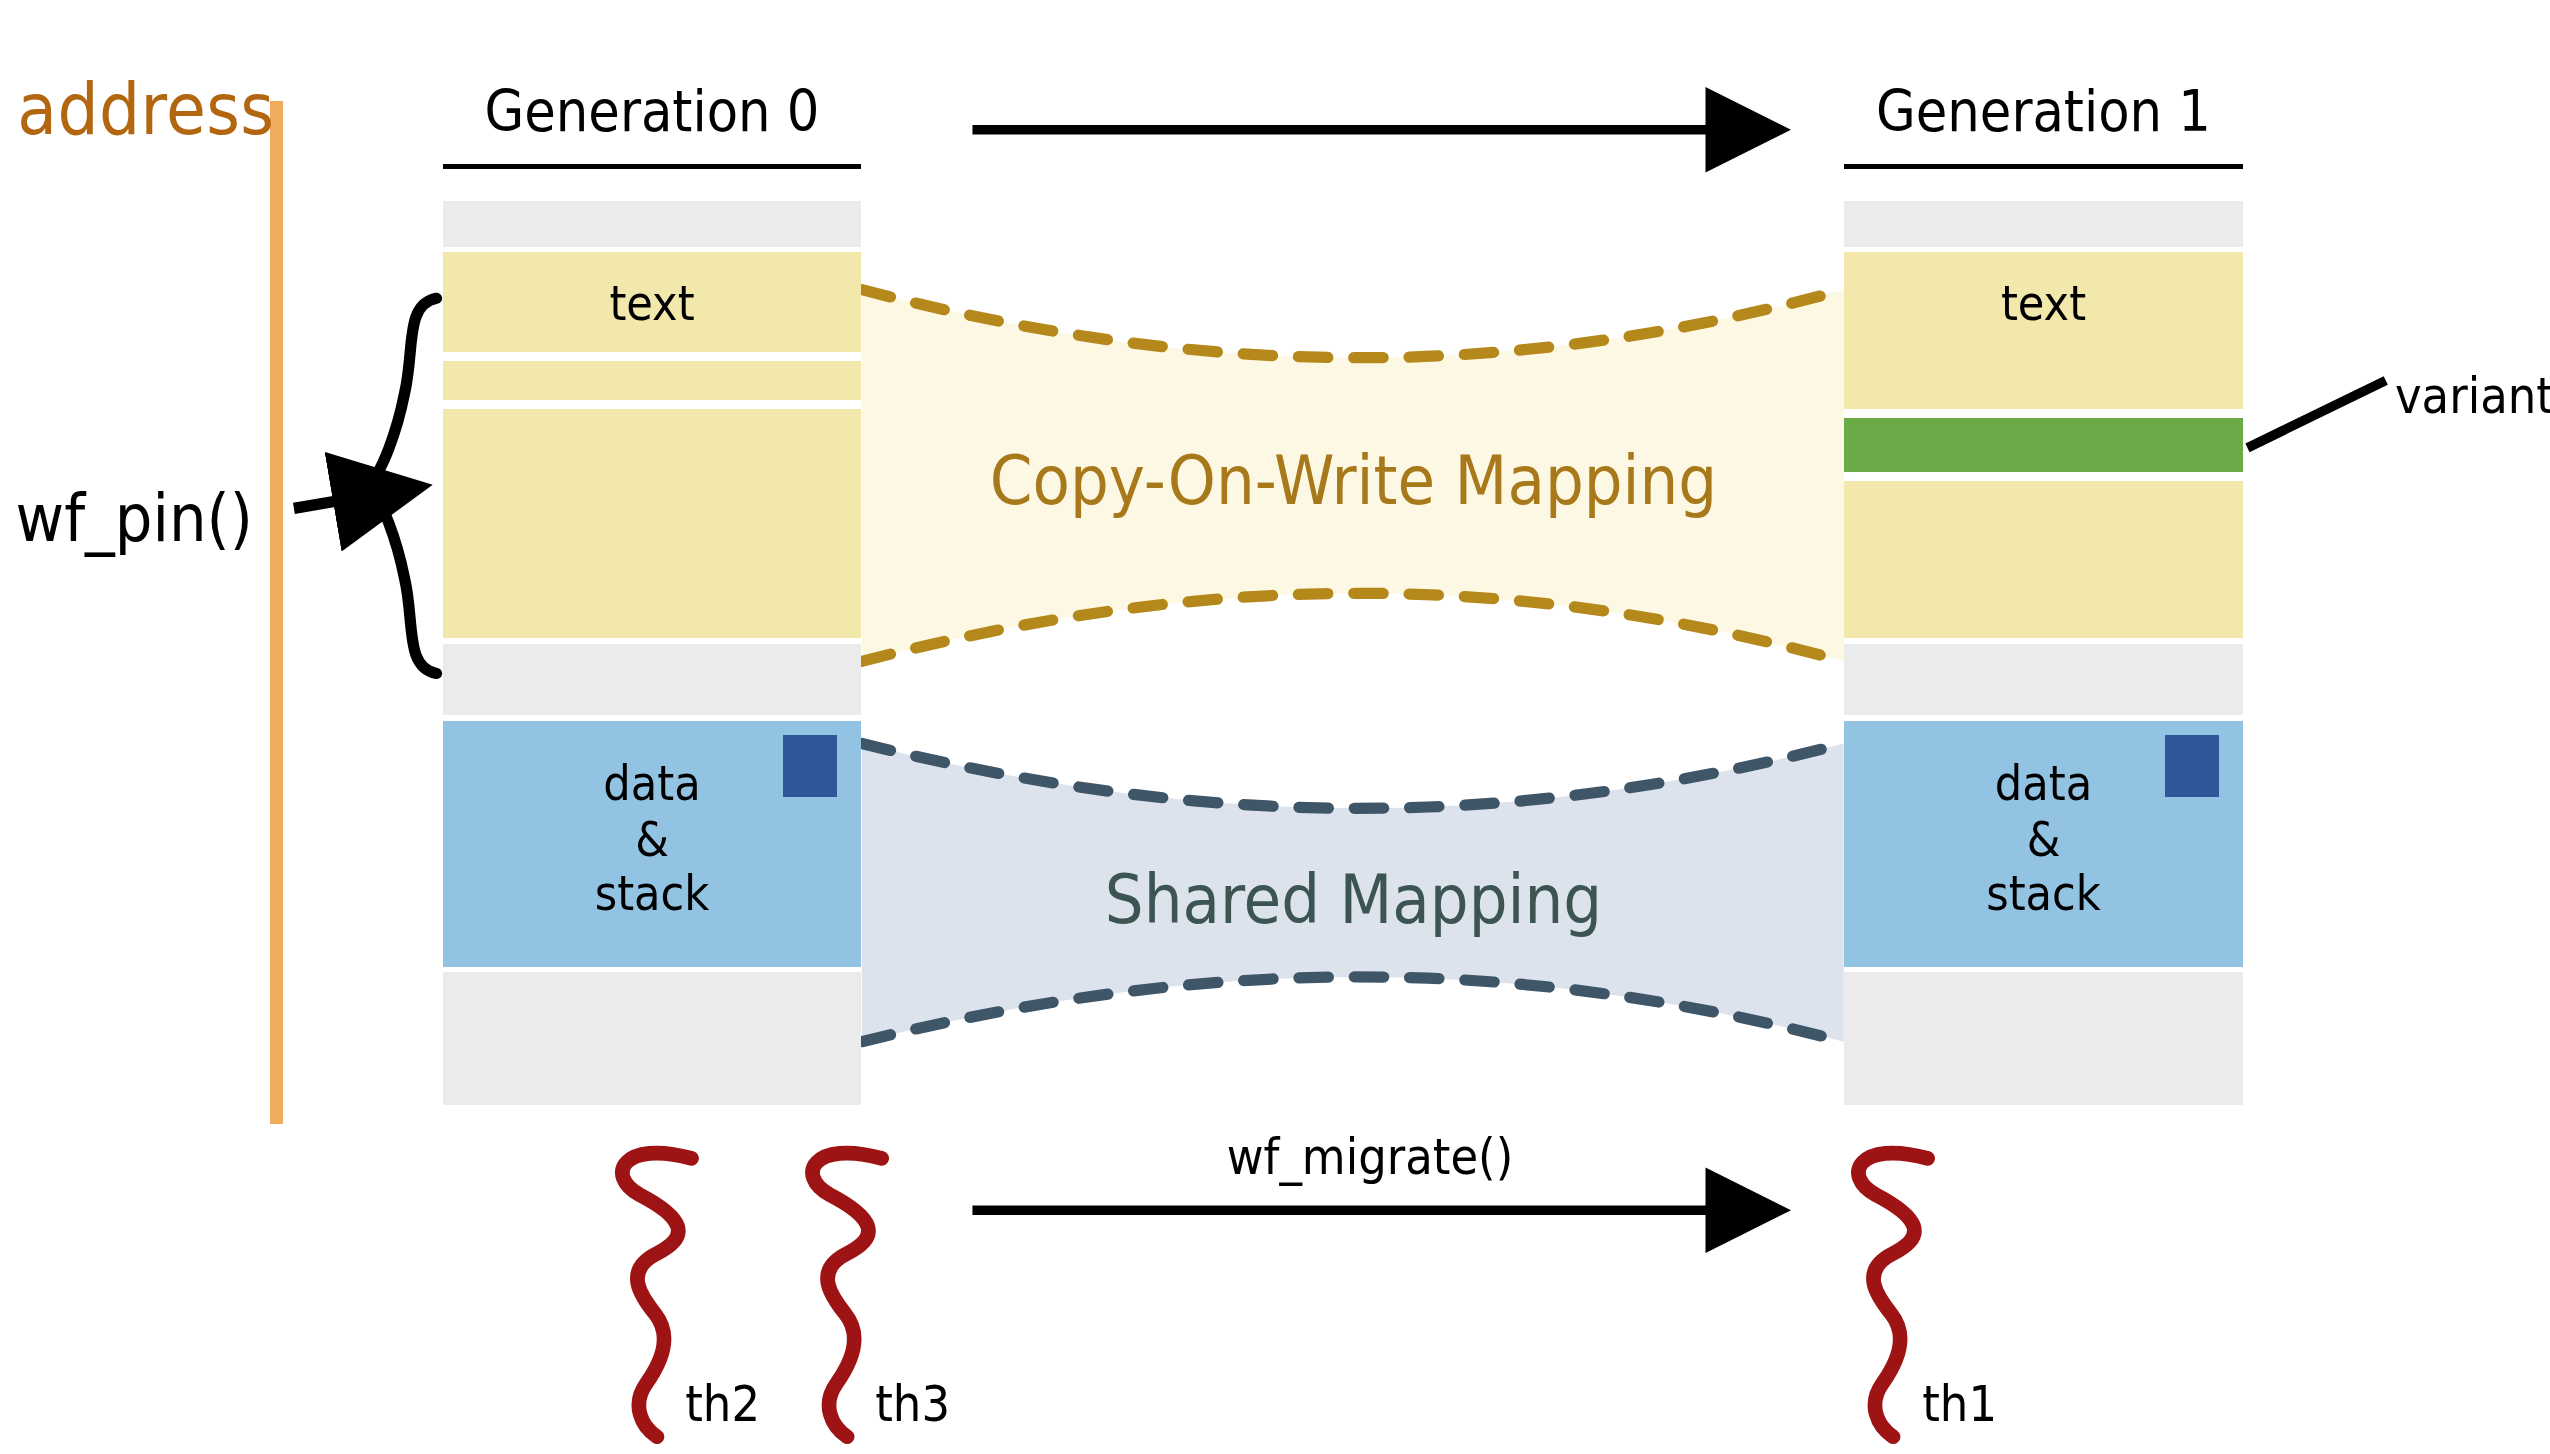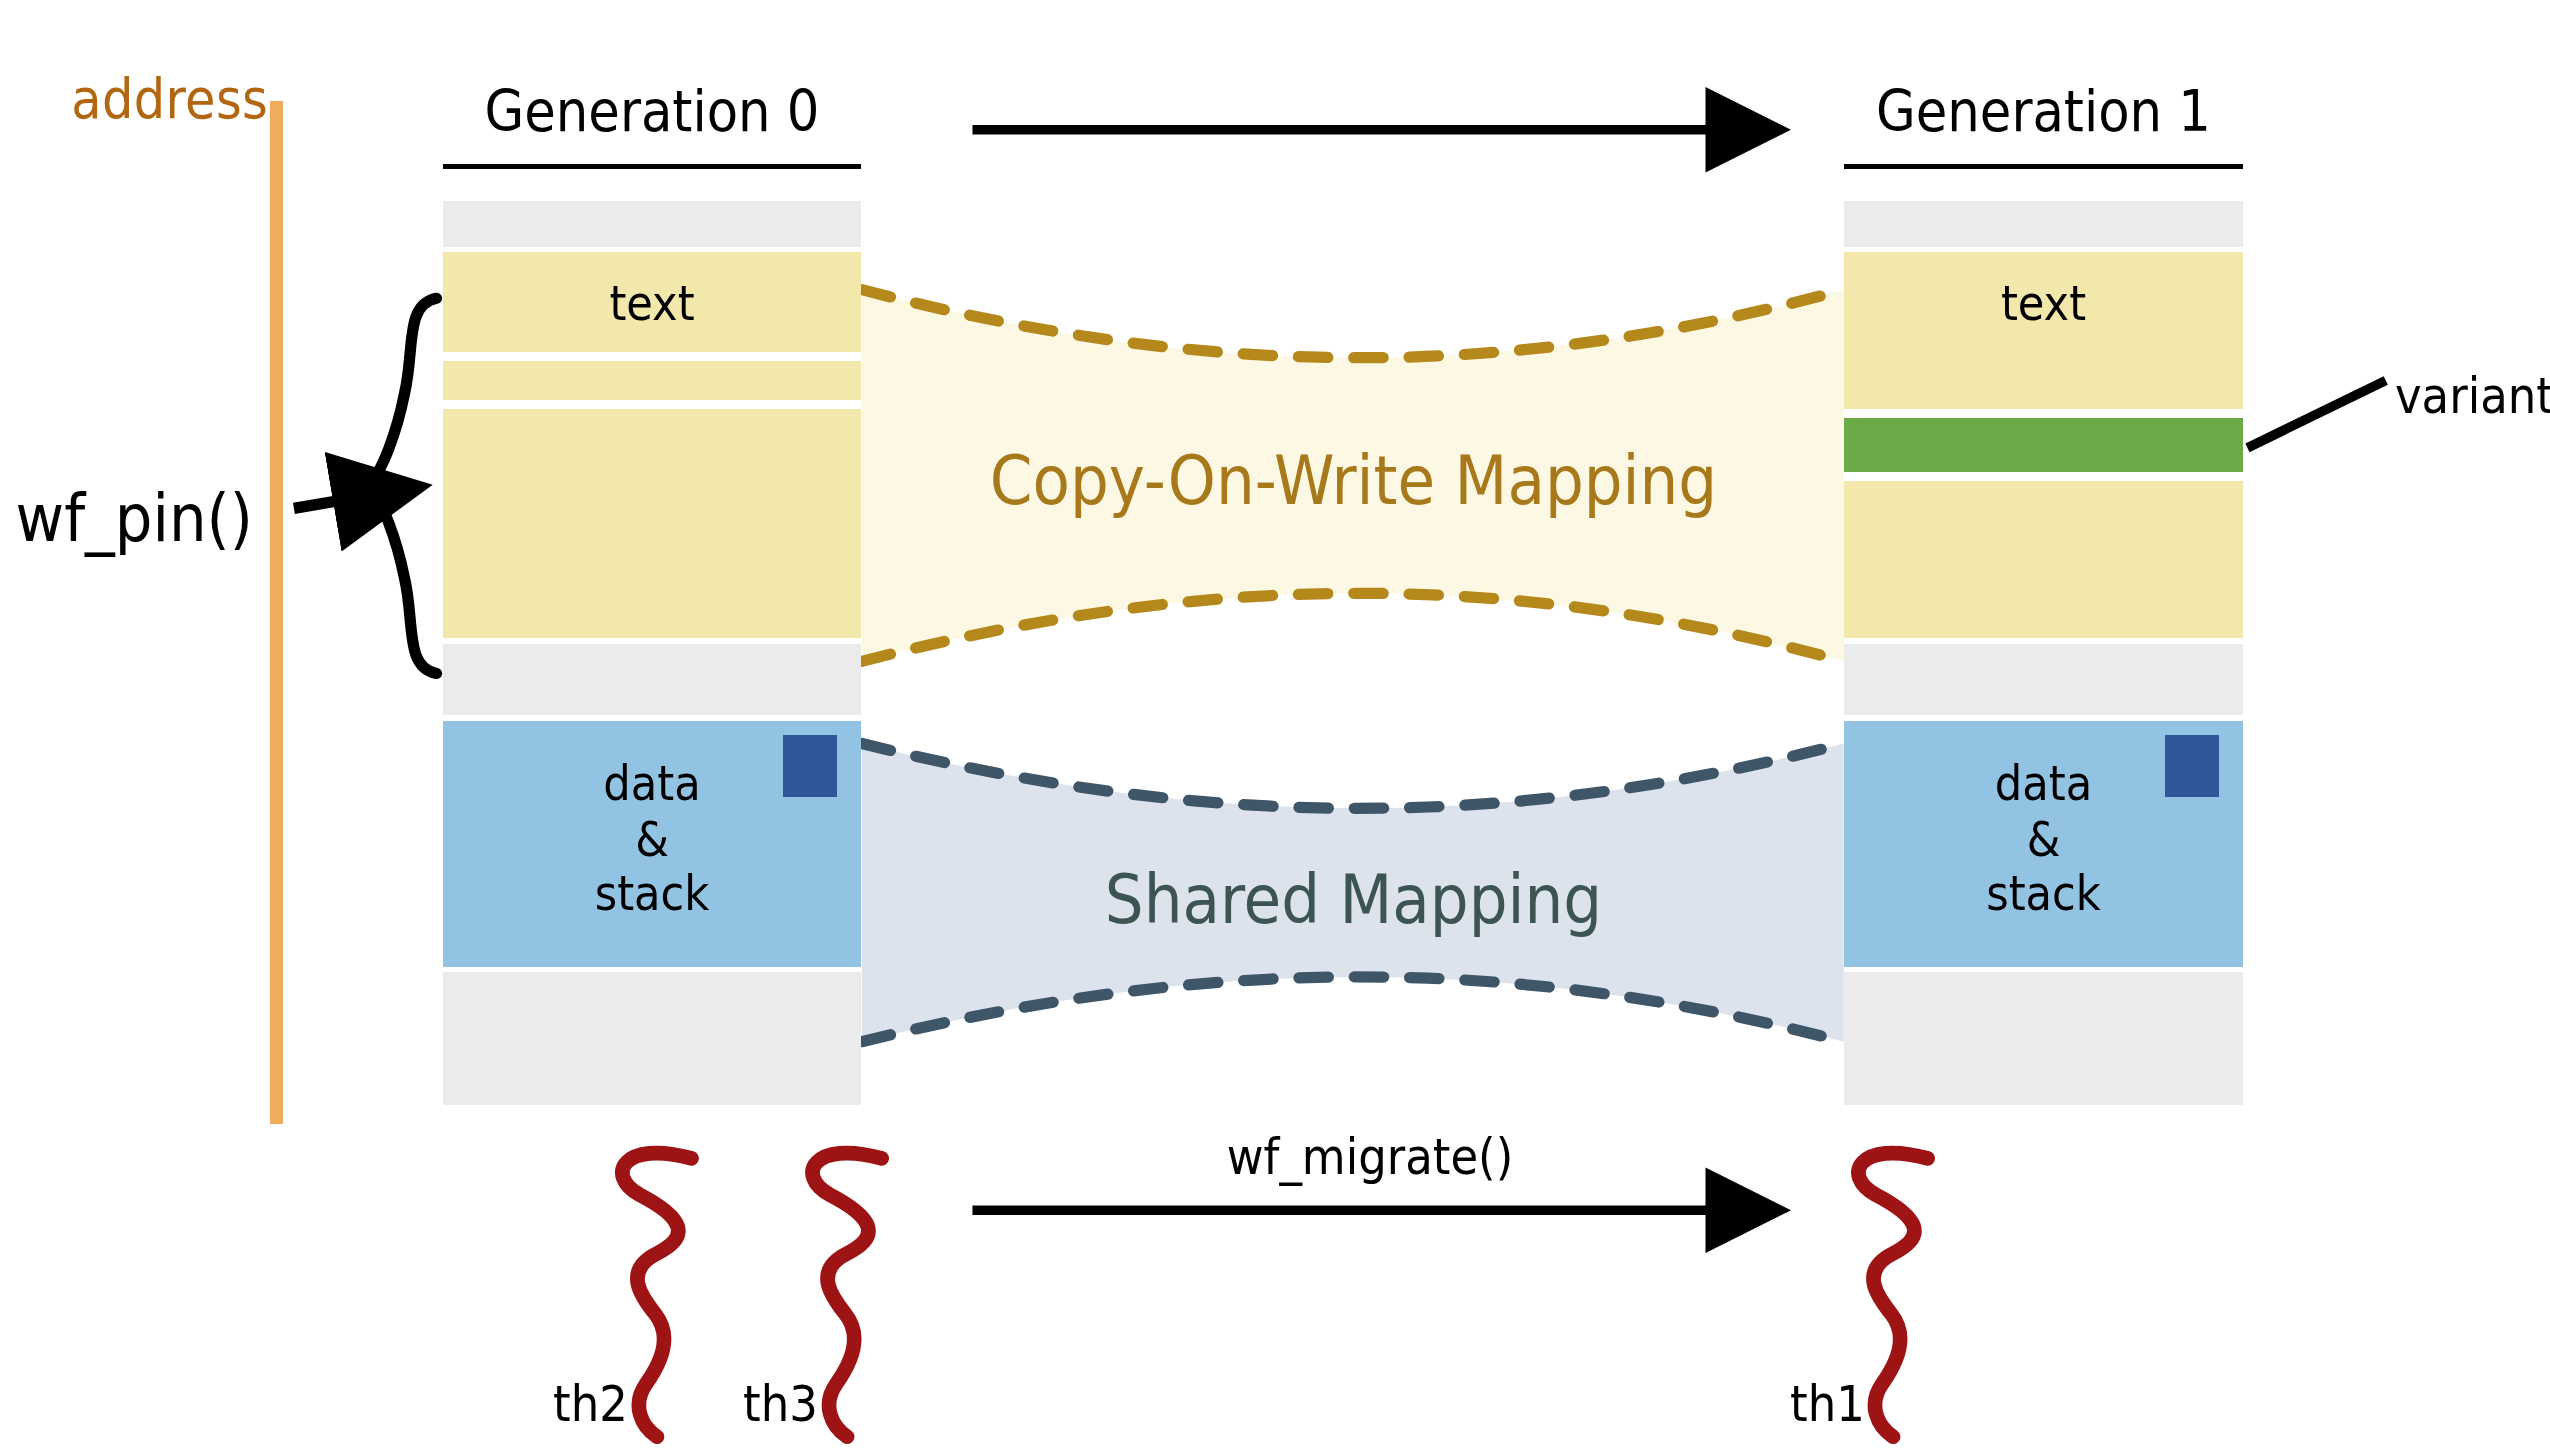--- a/index.html
+++ b/index.html
@@ -3,21 +3,21 @@
 <meta charset="utf-8">
 <style>
   html,body{margin:0;padding:0;background:#ffffff;}
   body{width:2550px;height:1455px;position:relative;overflow:hidden;
        font-family:"DejaVu Sans Condensed","Liberation Sans",sans-serif;}
   .stage{position:absolute;left:0;top:0;width:2550px;height:1455px;}
   .abs{position:absolute;}
   
   #addr-line{left:270px;top:101px;width:13px;height:1023px;background:#f0ab5f;}
   #addr-label{left:17.3px;top:69px;width:251px;text-align:right;color:#b2660f;
-              font-size:55px;line-height:1.12;letter-spacing:0.4px;}
+              font-size:72px;line-height:1.12;letter-spacing:0.4px;}
   
   .gen-head{font-size:57px;color:#000;text-align:center;
             border-bottom:5.2px solid #000;padding-bottom:20px;}
   #gen0-head{left:443px;top:78px;width:418px;}
   #gen1-head{left:1844px;top:78px;width:399px;}
   
   .seg{position:absolute;}
   .grey{background:#ebebeb;}
   .yellow{background:#f3e8ab;}
   .blue{background:#93c3e3;}
@@ -25,21 +25,21 @@
   .seg-label{position:absolute;left:0;right:0;text-align:center;color:#000;
              font-size:48px;line-height:1.16;}
   .darksq{position:absolute;background:#2e5699;}
   .band-label{position:absolute;text-align:center;font-size:68px;white-space:nowrap;}
   #cow-label{color:#a8791a;}
   #shared-label{color:#3d5552;}
   
   .arrow-label{position:absolute;font-size:50px;color:#000;text-align:center;white-space:nowrap;}
   #wfpin-label{left:8.6px;top:480px;width:259px;text-align:left;padding-left:7px;font-size:66px;color:#000;}
   #variant-label{left:2395px;top:367px;font-size:50px;color:#000;white-space:nowrap;}
-  .th-label{position:absolute;font-size:50px;color:#000;text-align:left;}
+  .th-label{position:absolute;font-size:50px;color:#000;text-align:right;}
   svg{overflow:visible;}
 </style>
 </head>
 <body>
 
 <div class="stage">
 
   <div class="abs" id="addr-line"></div>
   <div class="abs" id="addr-label">
     <div>address</div>

